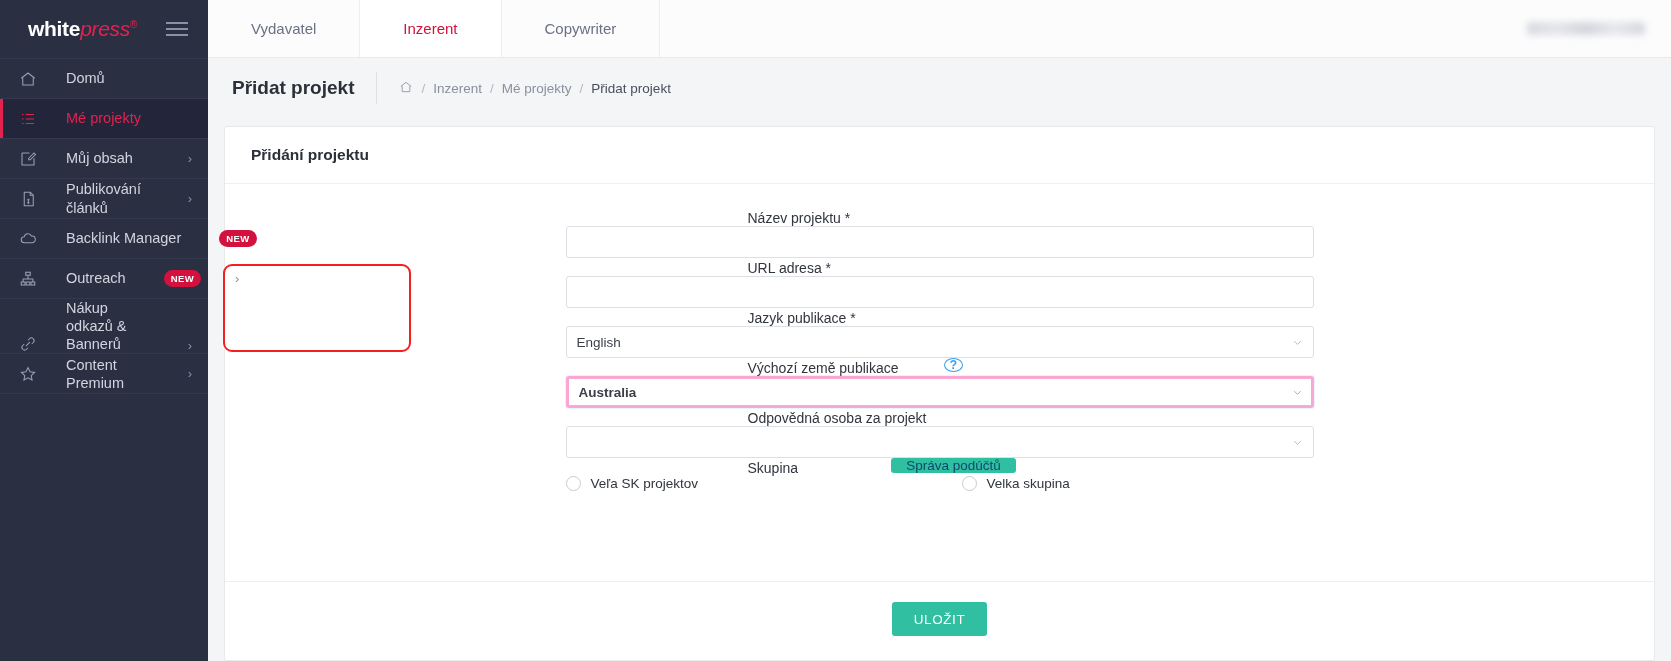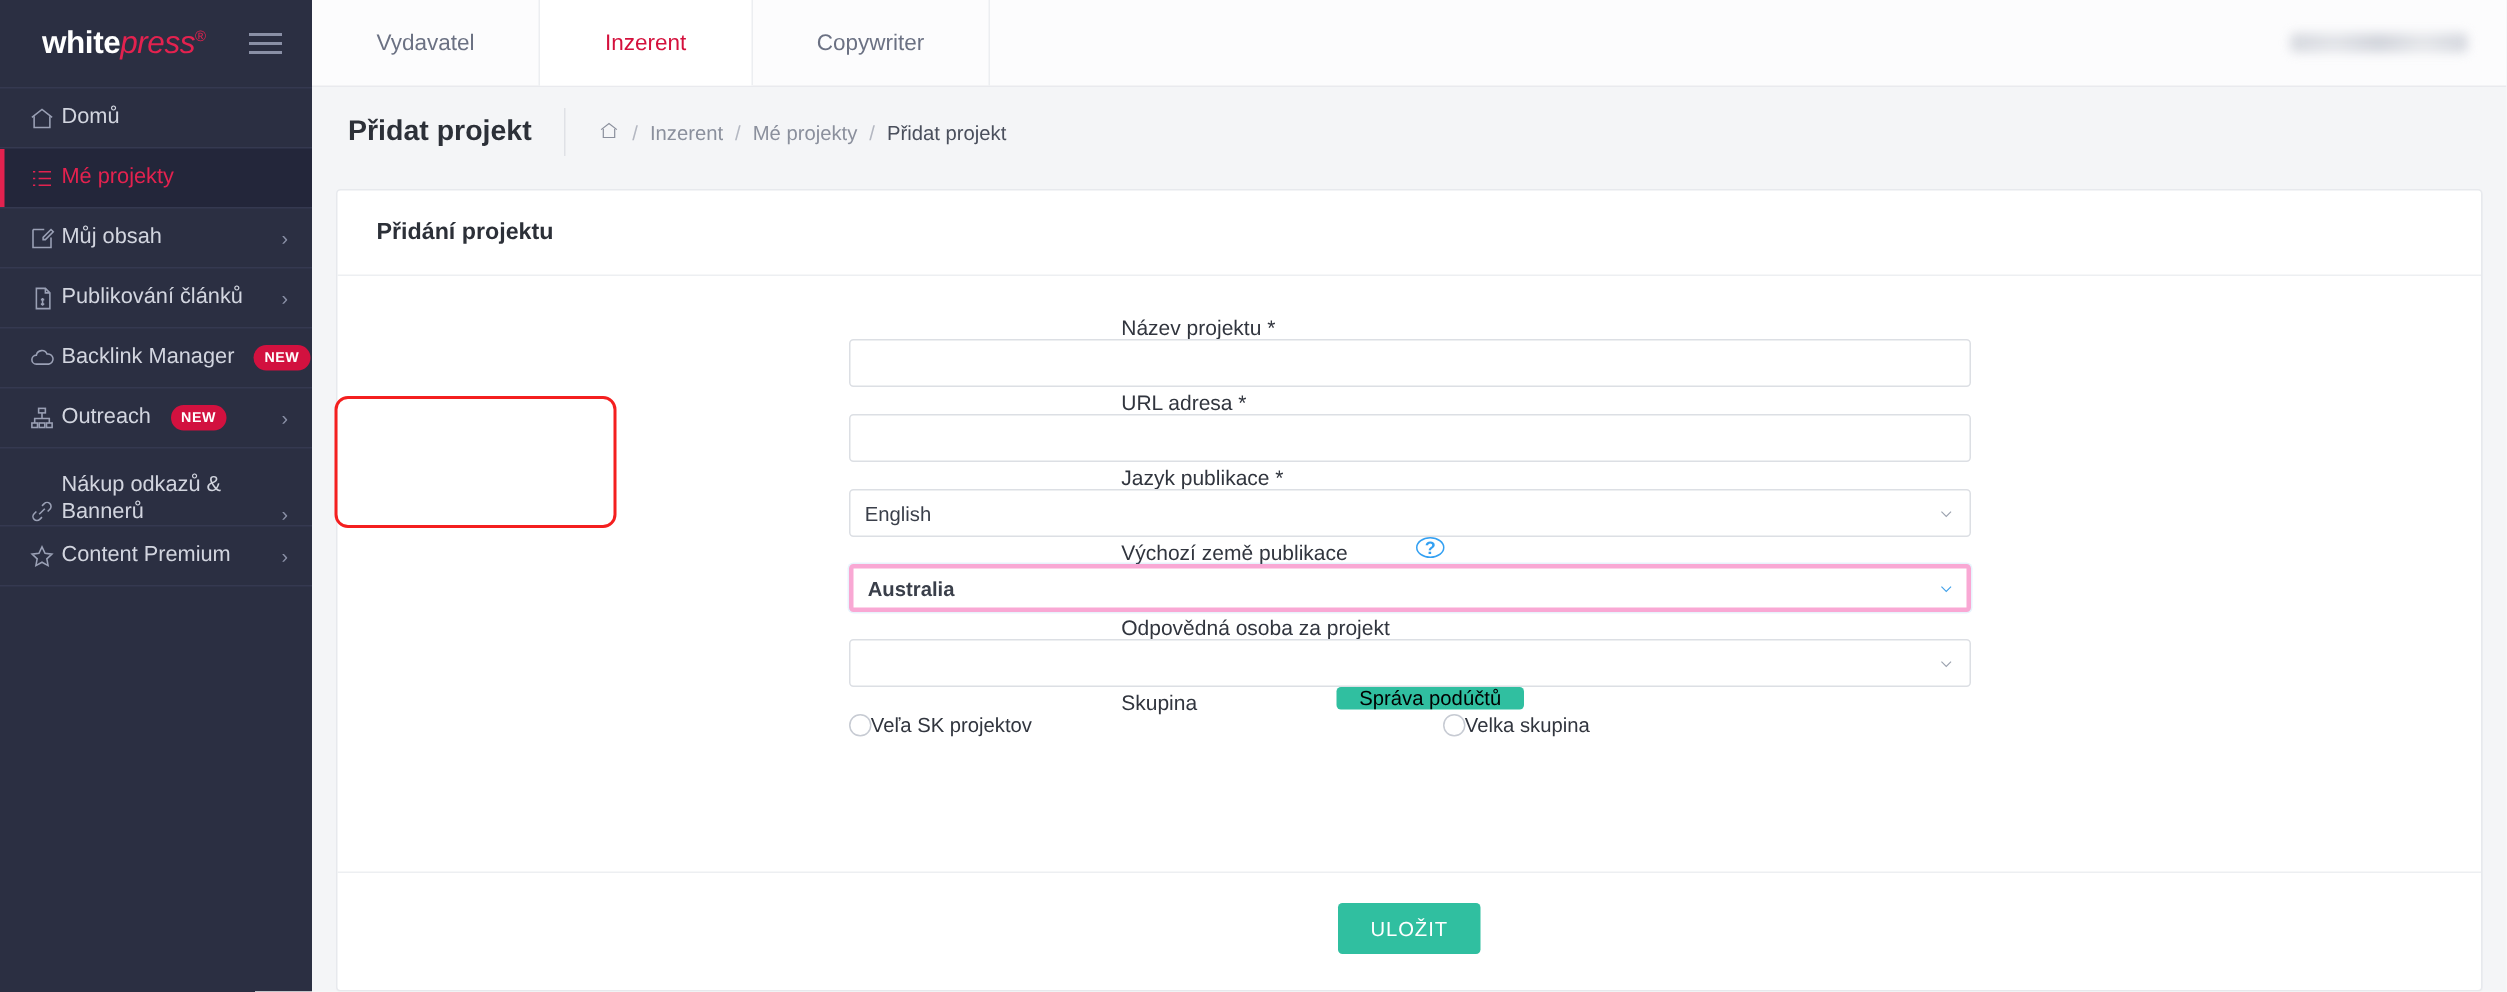--- a/index.html
+++ b/index.html
@@ -22,21 +22,21 @@
     justify-content: space-between; padding: 0 20px 0 28px;
   }
   .logo { font-size: 21px; letter-spacing: -0.3px; white-space: nowrap; }
   .logo .w { color: #ffffff; font-weight: 700; }
   .logo .p { color: #e3224f; font-style: italic; font-weight: 400; }
   .logo .r { color: #e3224f; font-size: 10px; vertical-align: super; }
   .burger { display: flex; flex-direction: column; gap: 4px; cursor: pointer; }
   .burger span { display: block; width: 22px; height: 2px; background: #8a90a6; }
 
   .sb-item {
-    display: flex; align-items: center; gap: 3px;
+    display: flex; align-items: center; gap: 28px;
     padding: 0 16px 0 18px; min-height: 40px;
     border-top: 1px solid #353950;
     font-size: 14.5px; color: #d2d5df; cursor: pointer;
     position: relative;
   }
   .sb-item:first-child { border-top: 1px solid #353950; }
   .sb-item.tall { min-height: 52px; align-items: flex-end; }
   .sb-item.active {
     background: #23263a; color: #e3224f;
     box-shadow: inset 3px 0 0 #e3224f;
@@ -115,28 +115,28 @@
   .sel-arrow svg { width: 11px; height: 11px; fill: none; stroke: #9aa1ae; stroke-width: 1.6; }
 
   .help-icon {
     margin-left: 28px; width: 19px; height: 19px; border-radius: 50%;
     border: 1.6px solid #33a0f2; color: #33a0f2;
     font-size: 12px; font-weight: 700; line-height: 1;
     display: flex; align-items: center; justify-content: center; cursor: pointer;
   }
 
   .btn-sub {
-    margin-left: 28px; background: #30bfa0; color: #000000;
+    margin-left: 28px; background: #30bfa0; color: #0c4a6e;
     border: none; border-radius: 3px; height: 33px; padding: 0 15px;
     font-size: 13.5px; cursor: pointer; white-space: nowrap;
     font-family: "Liberation Sans", sans-serif;
   }
 
   .radios { display: flex; width: 748px; min-width: 748px; }
-  .radio-wrap { display: flex; align-items: center; cursor: pointer; }
+  .radio-wrap { display: flex; align-items: center; gap: 10px; cursor: pointer; }
   .radio-wrap:first-child { width: 396px; min-width: 396px; }
   .radio {
     width: 15px; height: 15px; border-radius: 50%;
     border: 1.5px solid #c7cbd3; background: #fff;
   }
   .radio-lbl { font-size: 13.5px; color: #31353e; }
 
   
   .annot {
     position: absolute; border: 2.5px solid #f41f1f; border-radius: 9px;

